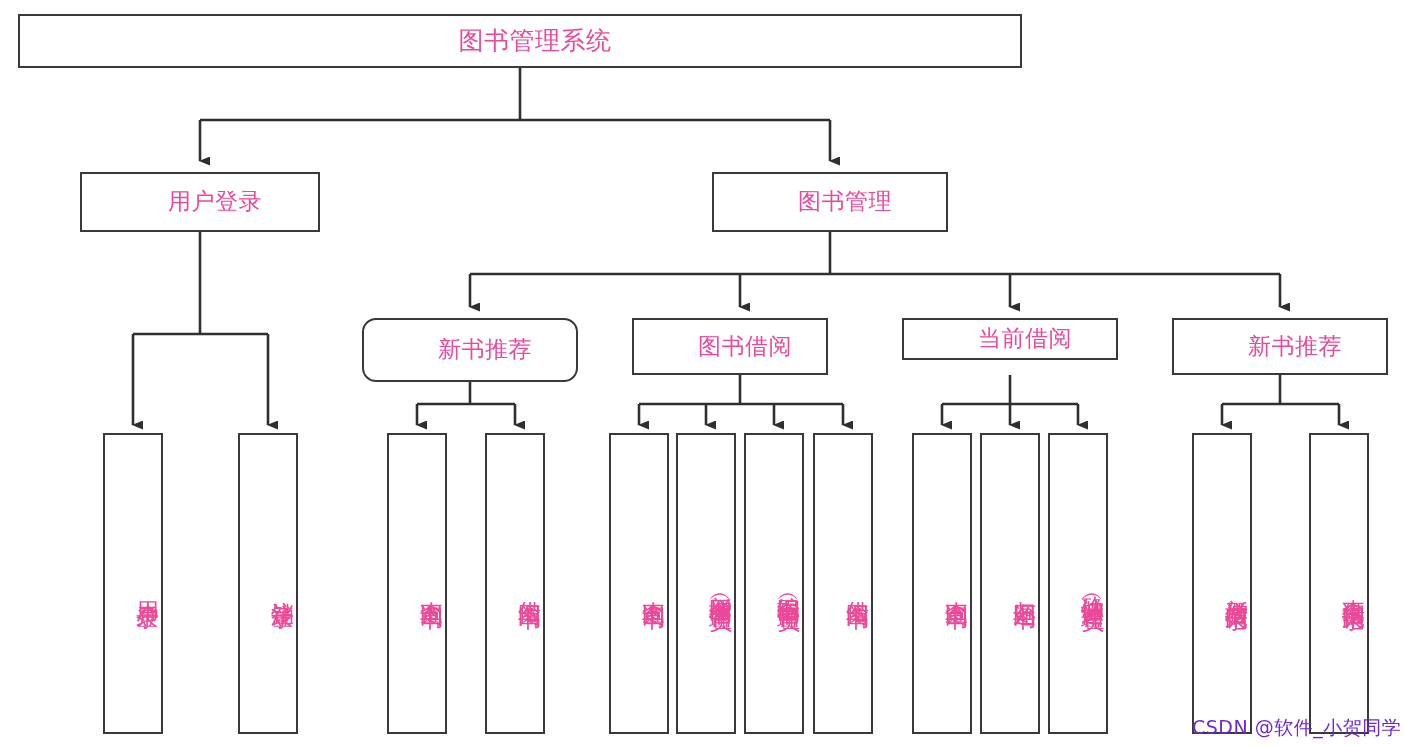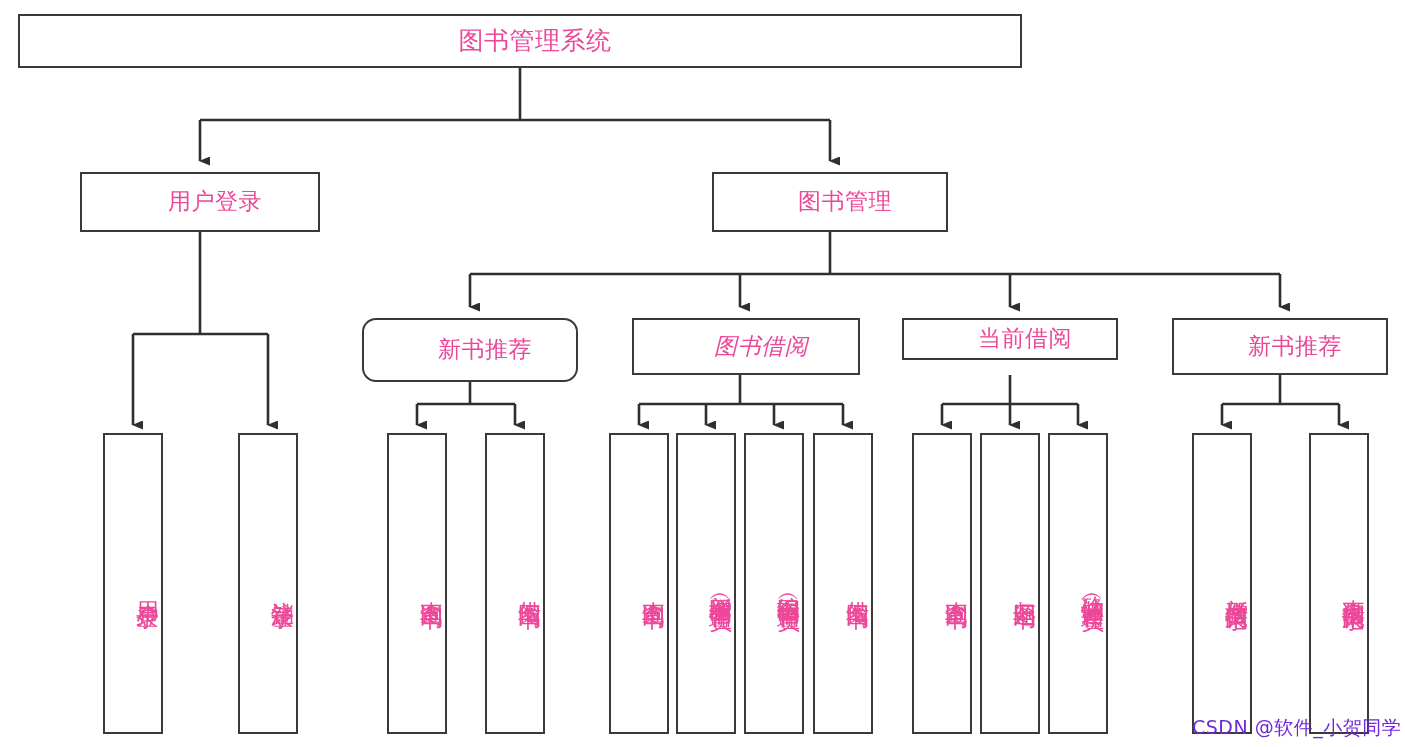--- a/index.html
+++ b/index.html
@@ -134,21 +134,21 @@
   </div>
 
   <div class="node horiz" style="left:712px; top:172px; width:236px; height:60px;">
     <span>图书管理</span>
   </div>
 
   <div class="node horiz" style="left:362px; top:318px; width:216px; height:64px;border-radius:14px;">
     <span>新书推荐</span>
   </div>
 
-  <div class="node horiz" style="left:632px; top:318px; width:228px; height:57px;font-style:italic;">
+  <div class="node horiz" style="left:632px; top:318px; width:196px; height:57px;">
     <span>图书借阅</span>
   </div>
 
   <div class="node horiz" style="left:902px; top:318px; width:216px; height:42px;">
     <span>当前借阅</span>
   </div>
 
   <div class="node horiz" style="left:1172px; top:318px; width:216px; height:57px;">
     <span>新书推荐</span>
   </div>

